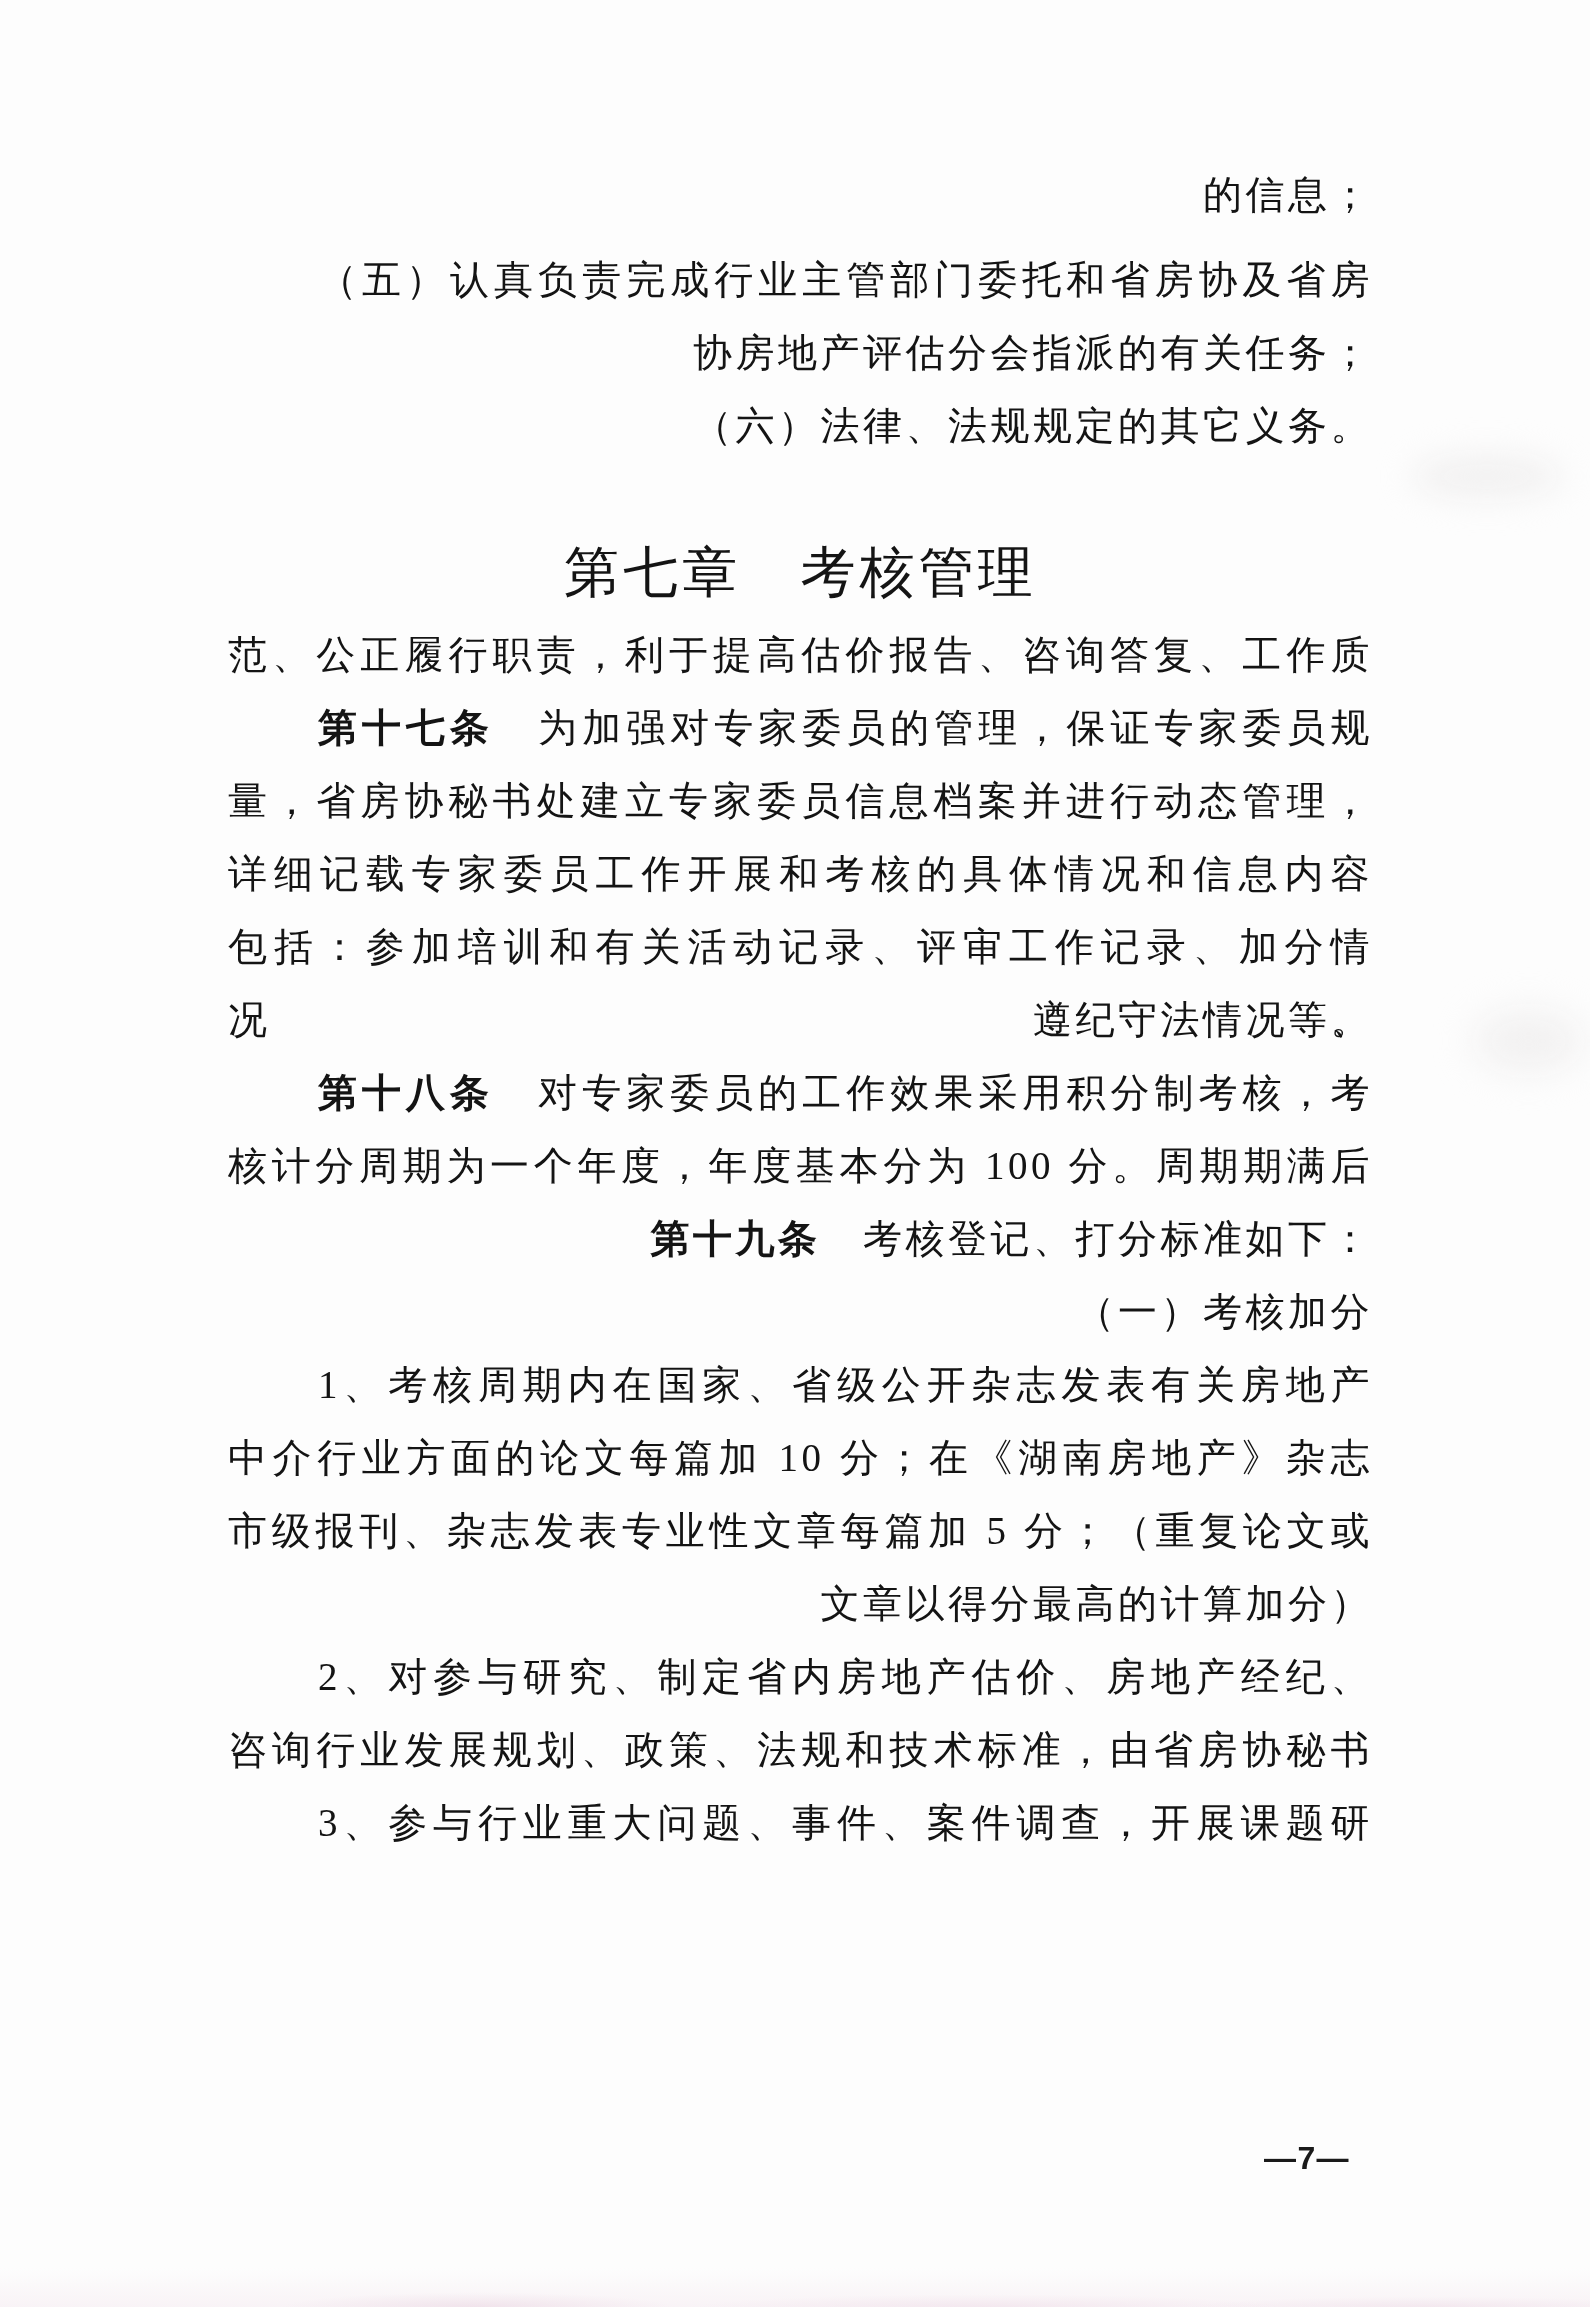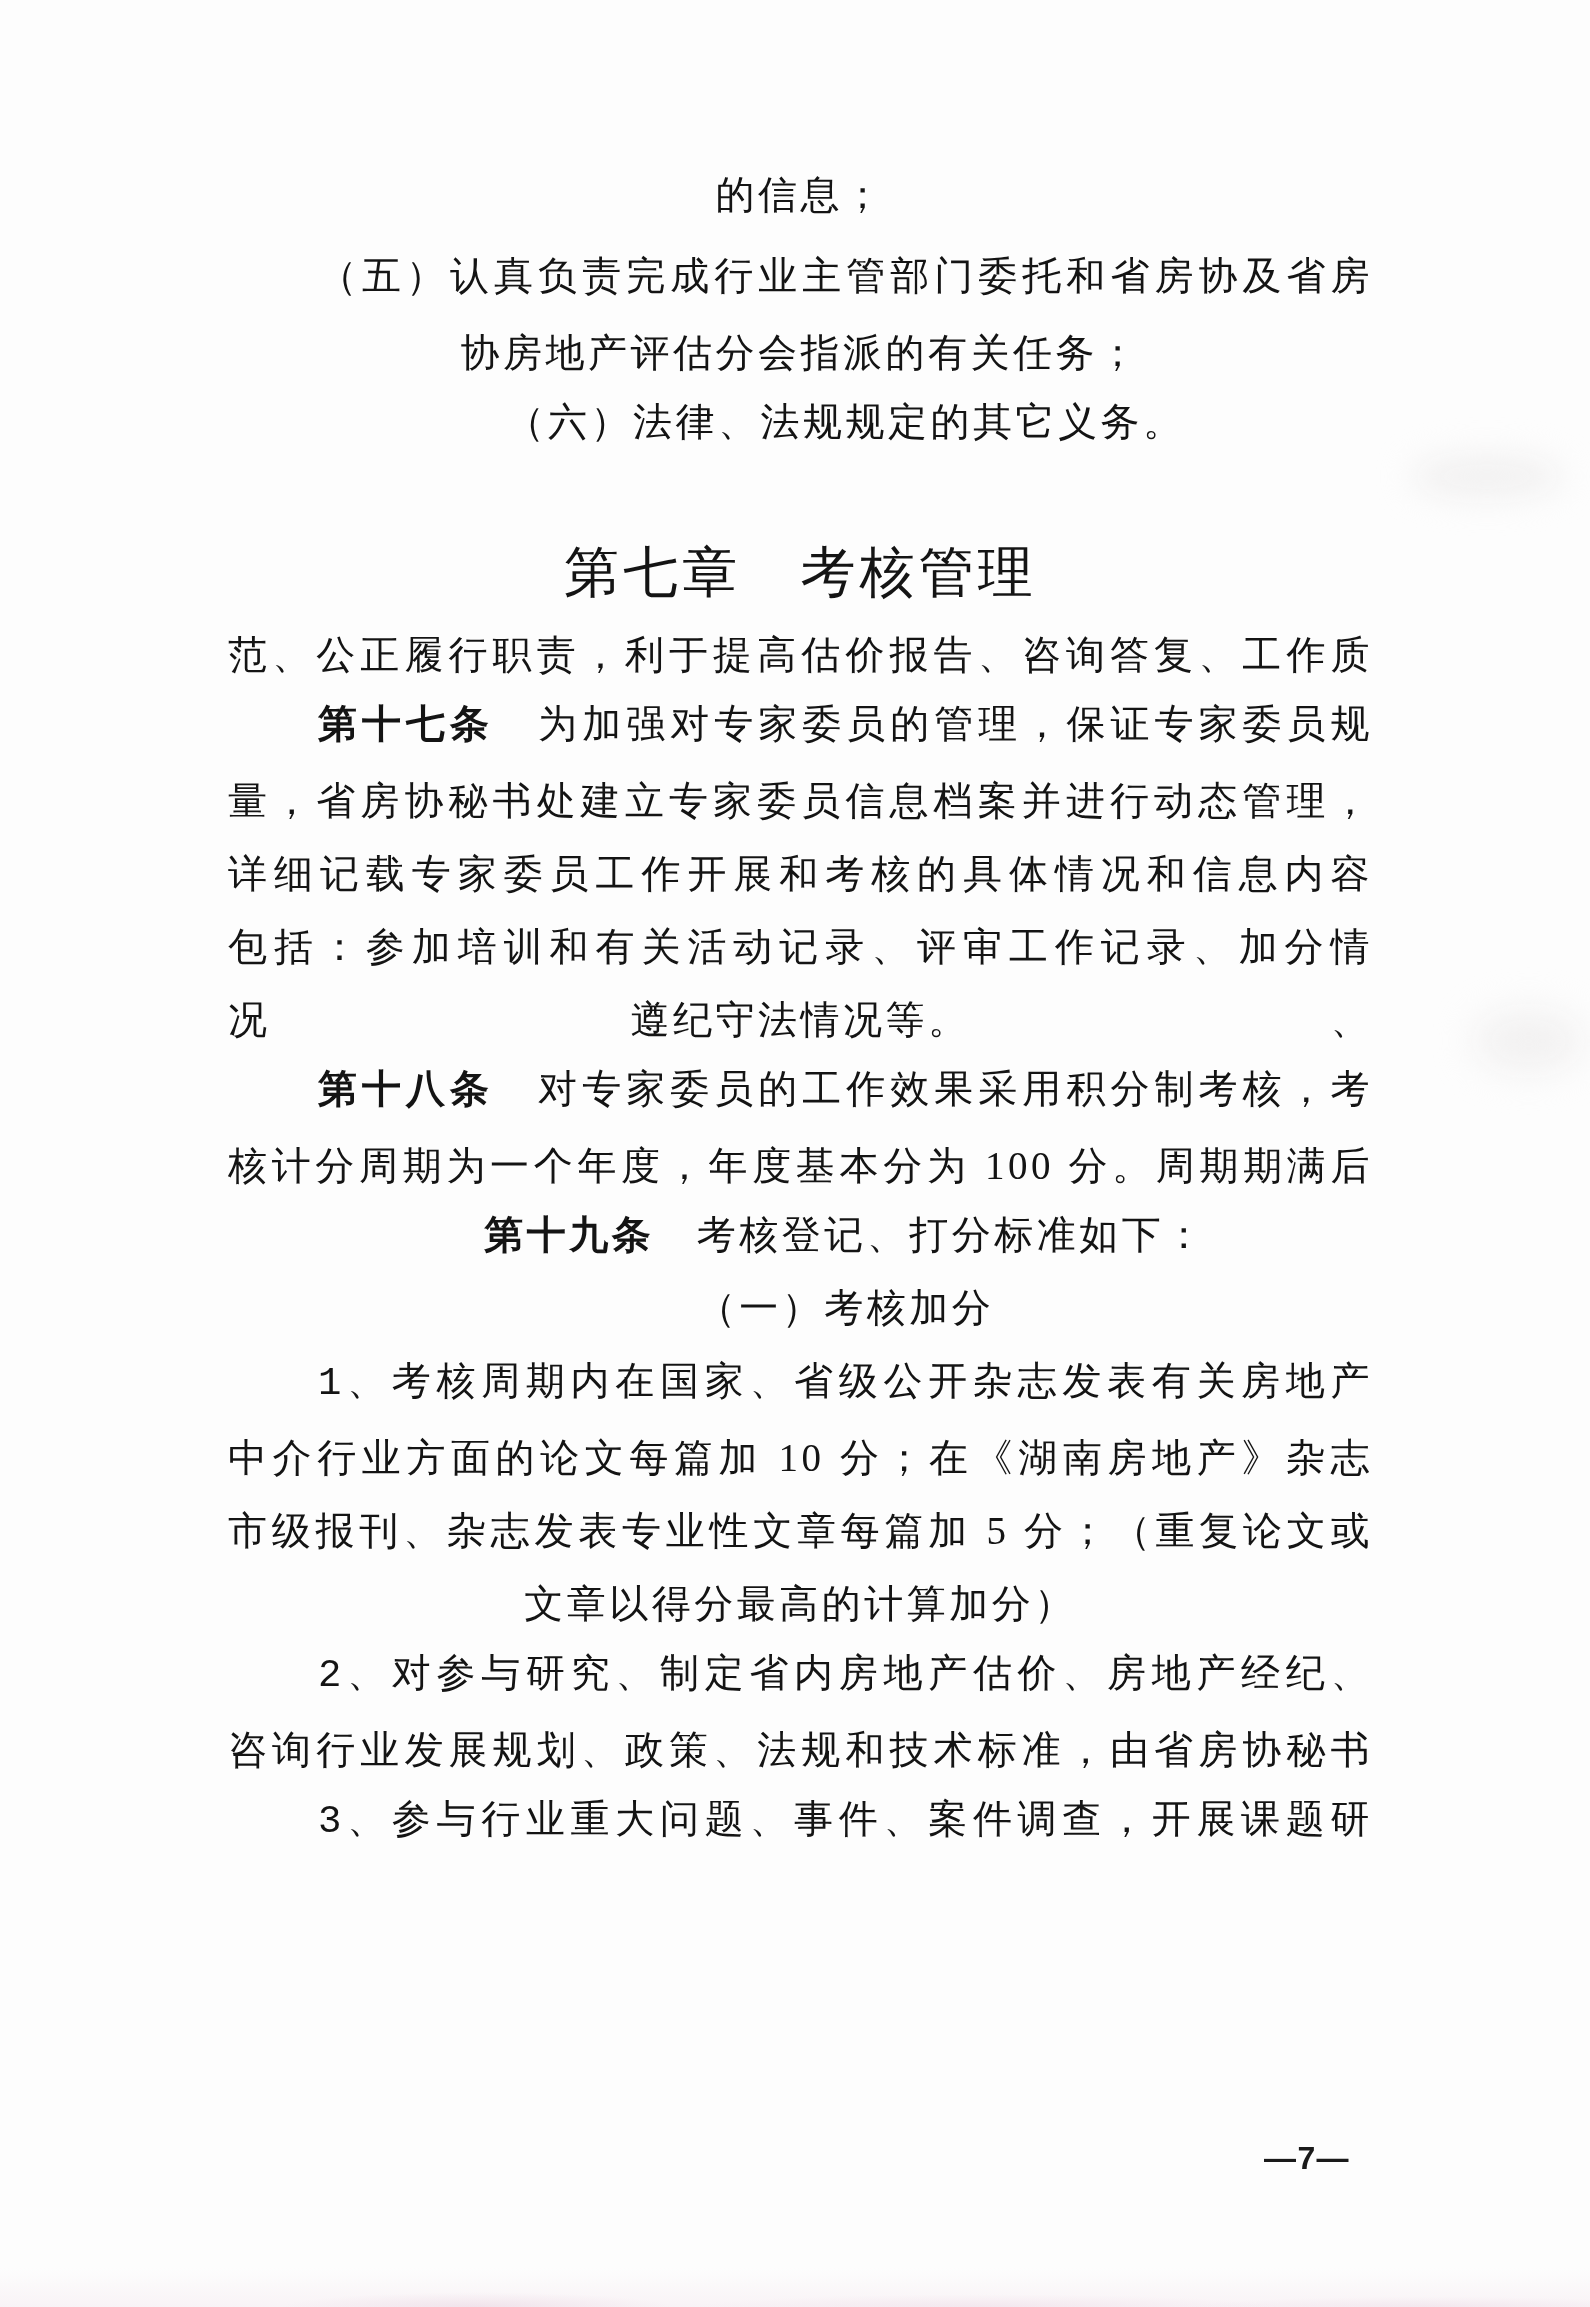--- a/index.html
+++ b/index.html
@@ -23,31 +23,30 @@
     top: 158px;
     width: 1145px;
   }
   .line {
     display: block;
     font-size: 39px;
     line-height: 73px;
     height: 73px;
     letter-spacing: 3.5px;
     white-space: nowrap;
-    text-align: center;
+    text-align: right;
   }
   .line.j {
     white-space: normal;
     text-align: justify;
     text-align-last: justify;
     text-justify: inter-ideograph;
   }
   .line.indent {
     padding-left: 90px;
-    font-family: Liberation Mono, monospace;
   }
   .line.gap-sm {
     margin-top: 12.4px;
   }
   .b {
     font-weight: bold;
   }
   .chapter {
     display: block;
     margin-top: 74px;

